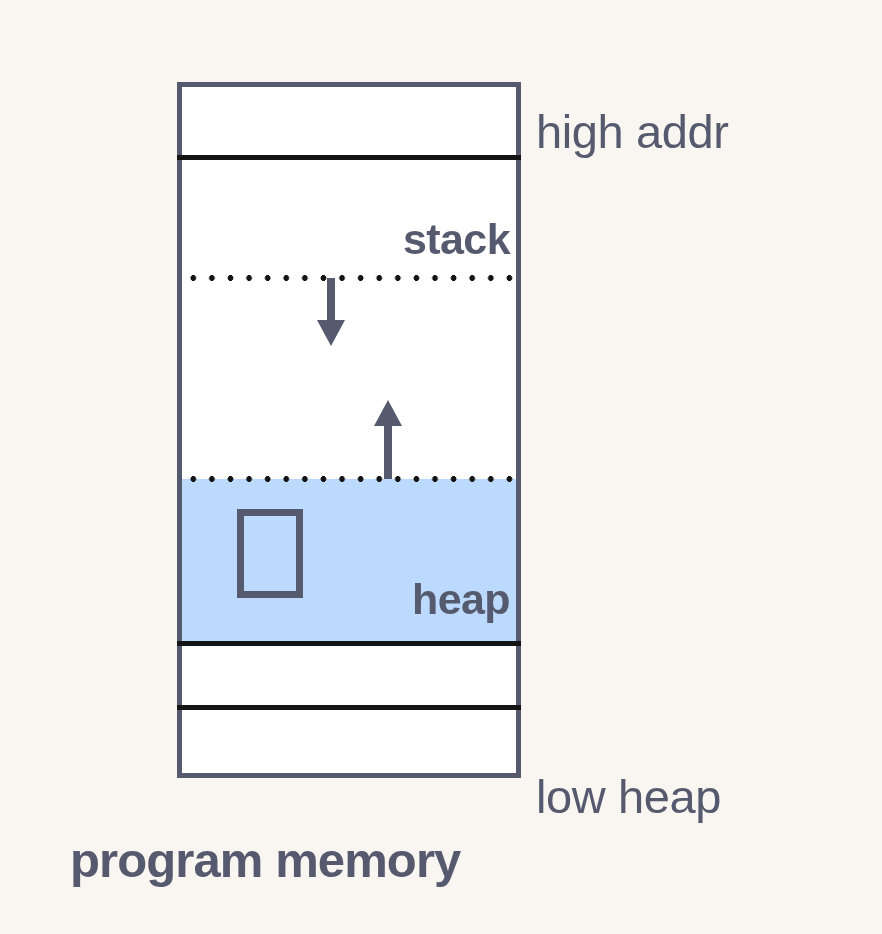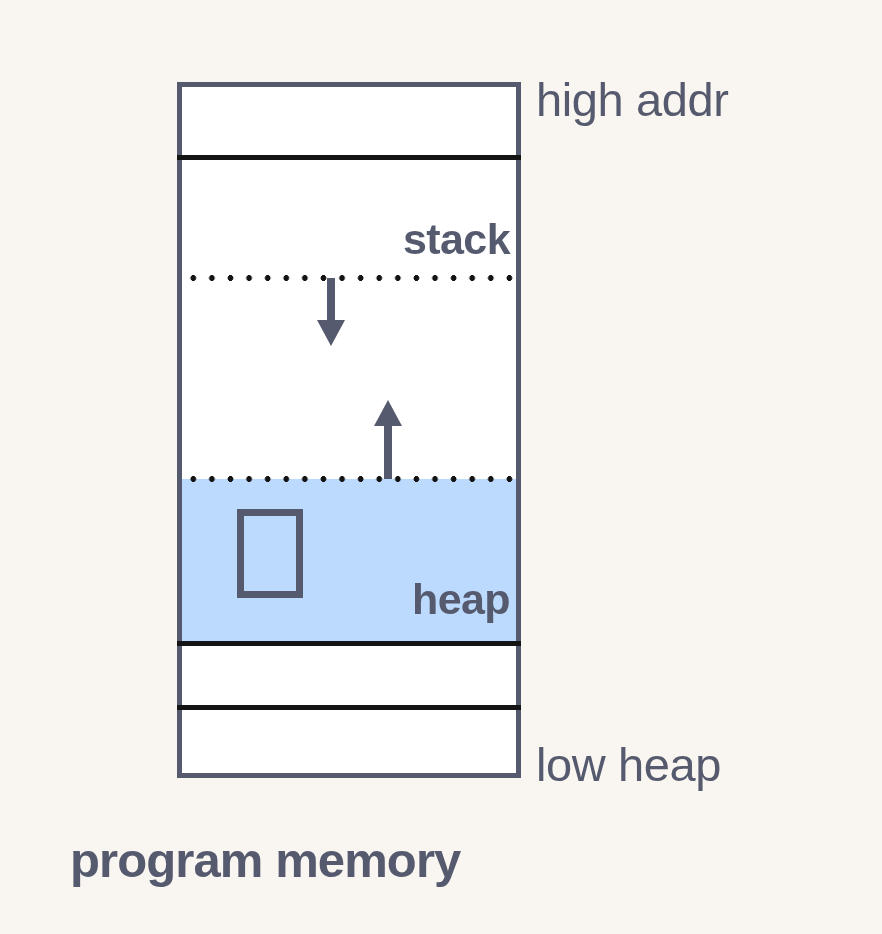--- a/index.html
+++ b/index.html
@@ -131,20 +131,21 @@
 
   
   .addr-label {
     position: absolute;
     color: #565a6e;
     font-weight: normal;
     font-size: 47px;
     line-height: 1;
     letter-spacing: -0.4px;
     white-space: nowrap;
+    margin-top: 32px;
   }
   .addr-high { left: 536px; top: 76px; }
   .addr-low  { left: 536px; top: 741px; }
 
   
   .caption {
     position: absolute;
     left: 70px;
     top: 836px;
     color: #565a6e;

